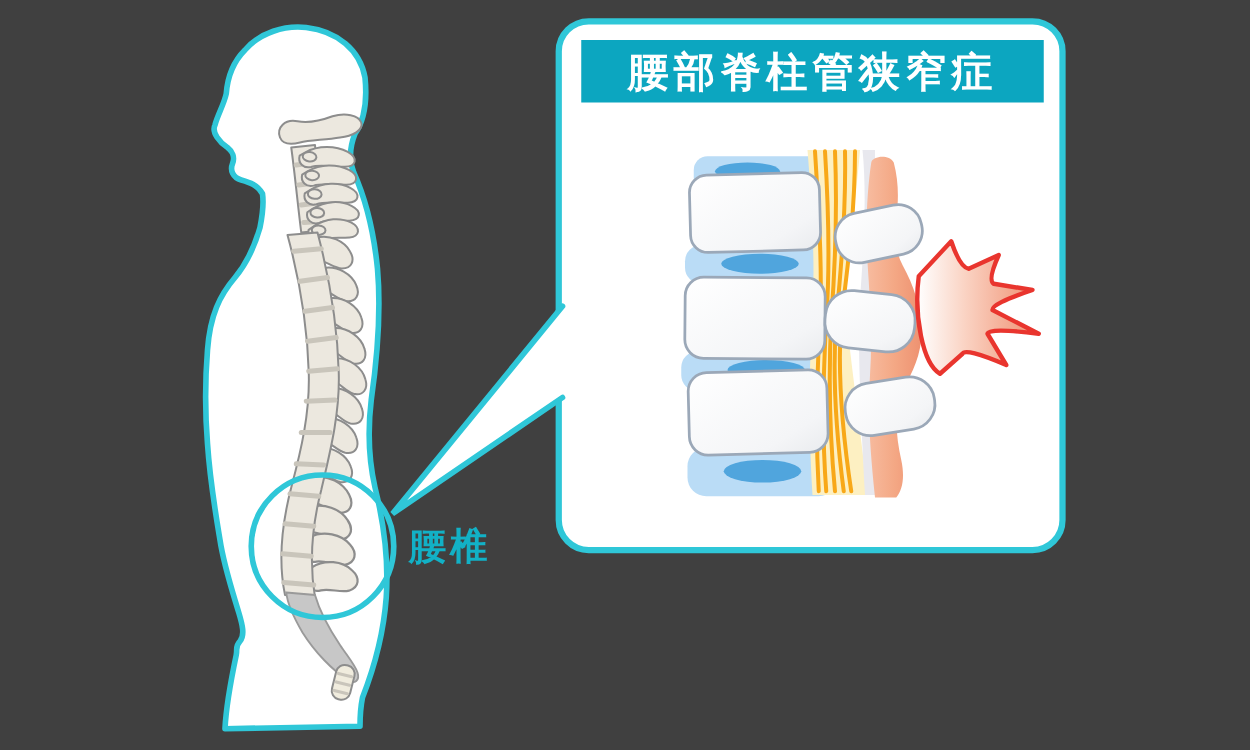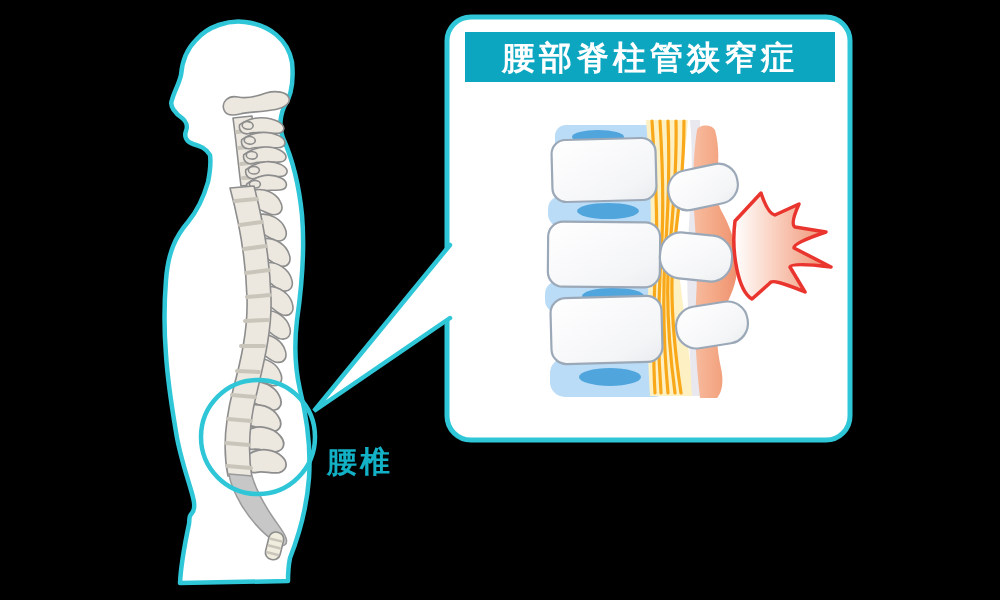--- a/index.html
+++ b/index.html
@@ -4,33 +4,33 @@
 <style>
   :root{
     --teal:#2FC7D8; --teal-dark:#0CA6C0; --label-teal:#12B1C6;
     --spine-fill:#ECE8DF; --spine-stroke:#8D8D8D; --disc-line:#C9C5BB;
     --sacrum:#C7C7C7; --disc-blue:#BADCF6; --nucleus-blue:#50A5DD;
     --bone-stroke:#9BA8B8; --ligament-yellow:#FDF0C2; --nerve-orange:#F8A818;
     --canal-gray:#E8E8EE; --nerve-salmon:#F2A181; --pain-red:#E9352E;
   }
   html,body{margin:0;padding:0;background:#fff;}
   .stage{
-    position:relative;width:1000px;height:600px;background:#000000;overflow:hidden;
+    position:relative;width:1000px;height:600px;background:#404040;overflow:hidden;
     font-family:"Liberation Sans","DejaVu Sans",sans-serif;
   }
   .stage svg{position:absolute;left:0;top:0;}
   .callout-title{
     position:absolute;left:465px;top:32px;width:370px;height:50px;
     background:var(--teal-dark);color:#fff;font-weight:bold;font-size:33px;
     letter-spacing:4px;display:flex;align-items:center;justify-content:center;
     line-height:1;
   }
   .lumbar-label{
     position:absolute;left:327px;top:423px;font-size:30px;font-weight:bold;
-    color:var(--label-teal);letter-spacing:3px;line-height:1;margin-top:24px;
+    color:var(--label-teal);letter-spacing:3px;line-height:1;
   }
   
   .body-line{fill:#fff;stroke:var(--teal);stroke-width:4.5;stroke-linejoin:round;stroke-linecap:round;}
   .bone{fill:var(--spine-fill);stroke:var(--spine-stroke);stroke-width:1.6;stroke-linejoin:round;}
   .discline{stroke:var(--disc-line);stroke-width:4;stroke-linecap:round;}
   .teal-line{fill:none;stroke:var(--teal);stroke-width:4.5;stroke-linejoin:round;stroke-linecap:round;}
   .pointer{fill:#fff;stroke:var(--teal);stroke-width:4.5;stroke-linecap:round;}
   .vert{fill:url(#gBone);stroke:var(--bone-stroke);stroke-width:2.2;}
   .orange{fill:none;stroke:var(--nerve-orange);stroke-width:3.2;stroke-linecap:round;}
 </style>

